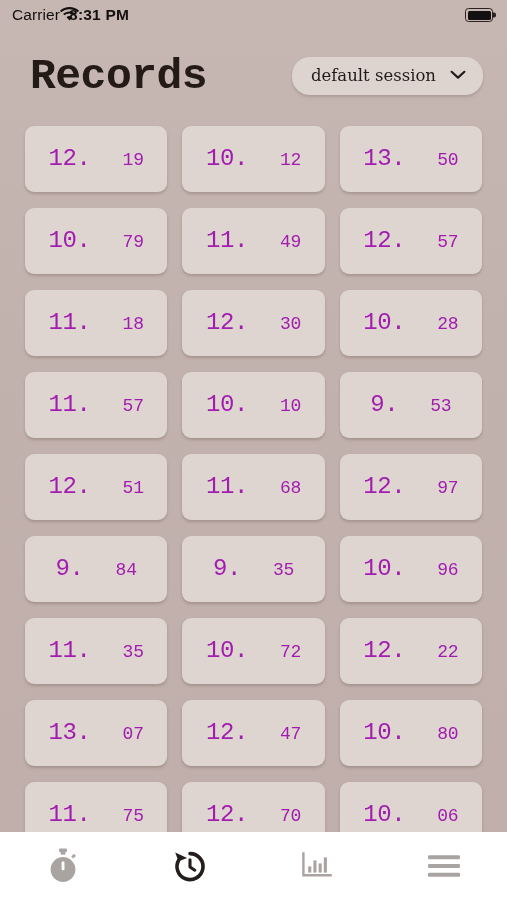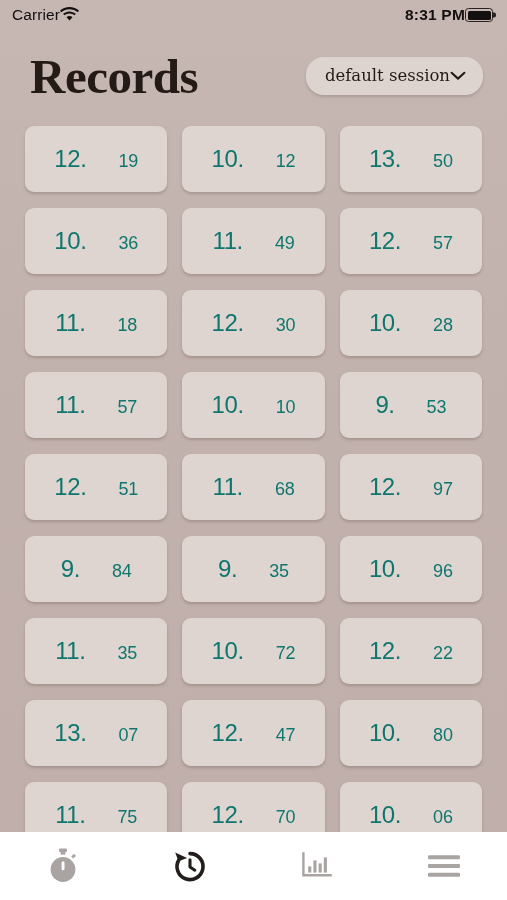--- a/index.html
+++ b/index.html
@@ -28,21 +28,21 @@
     height:30px; flex:0 0 30px;
     display:flex; align-items:center;
     padding:0 14px 0 12px;
     color:#1c1512;
     font-size:15px;
     letter-spacing:.1px;
   }
   .sb-left { display:flex; align-items:center; gap:0; flex:0 0 auto; }
   .sb-carrier { font-size:15.5px; color:#141010; }
   .sb-center {
-    flex:1 1 auto; text-align:right;
+    flex:1 1 auto; text-align:left;
     font-size:15.5px; font-weight:700; color:#141010;
     letter-spacing:.2px;
     margin-left:-10px;
   }
   .sb-right { flex:0 0 auto; display:flex; align-items:center; }
 
   .wifi { display:block; }
   .battery {
     width:28px; height:14px;
     border:1.6px solid #2a2220;
@@ -60,29 +60,29 @@
   .battery .fill{ width:100%; height:100%; background:#121010; border-radius:1.5px; }
 
   
   .header {
     flex:0 0 auto;
     height:92px;
     display:flex; align-items:center; justify-content:space-between;
     padding:0 24px 0 30px;
   }
   .title {
-    font-family:Liberation Serif, serif;
+    font-family:Liberation Mono, monospace;
     font-weight:700;
-    font-size:49px;
+    font-size:43px;
     line-height:1;
     color:#241b17;
     letter-spacing:-0.5px;
   }
   .session-btn {
-    display:flex; align-items:center; 
+    display:flex; align-items:flex-start; gap:14px;
     background:#ddd4d0;
     border:none;
     border-radius:18px;
     padding:9px 17px 10px 19px;
     box-shadow:0 2px 3px rgba(90,70,62,.22);
     cursor:pointer;
   }
   .session-label {
     font-family:"DejaVu Serif", serif;
     font-size:16.5px;
@@ -108,22 +108,22 @@
   .cell {
     height:66px;
     background:#ded5d1;
     border-radius:9px;
     box-shadow:0 2px 3px rgba(92,72,64,.28);
     display:flex; align-items:center; justify-content:center;
     cursor:pointer;
     user-select:none;
   }
   .val {
-    font-family:Liberation Sans, sans-serif;
-    color:#0f766e;
+    font-family:Liberation Mono, monospace;
+    color:#a21caf;
     line-height:1;
     display:flex; align-items:baseline;
   }
   .val .int { font-size:24px; letter-spacing:-0.4px; }
   .val .dec { font-size:18px; letter-spacing:-0.2px;margin-left:32px; }
 
   
   .tabbar {
     flex:0 0 68px;
     height:68px;
@@ -192,21 +192,21 @@
         </div>
         <div class="cell">
           <div class="val">
             <span class="int">13.</span>
             <span class="dec">50</span>
           </div>
         </div>
         <div class="cell">
           <div class="val">
             <span class="int">10.</span>
-            <span class="dec">36</span>
+            <span class="dec">79</span>
           </div>
         </div>
         <div class="cell">
           <div class="val">
             <span class="int">11.</span>
             <span class="dec">49</span>
           </div>
         </div>
         <div class="cell">
           <div class="val">

